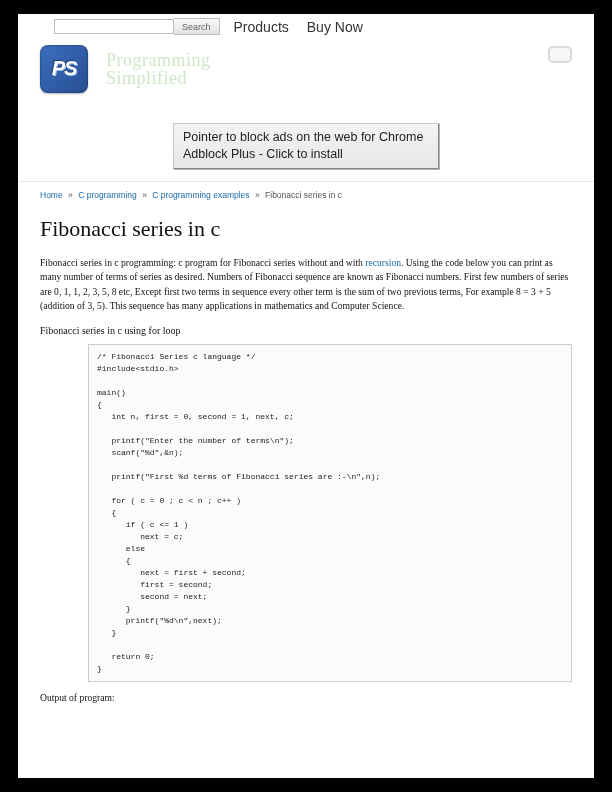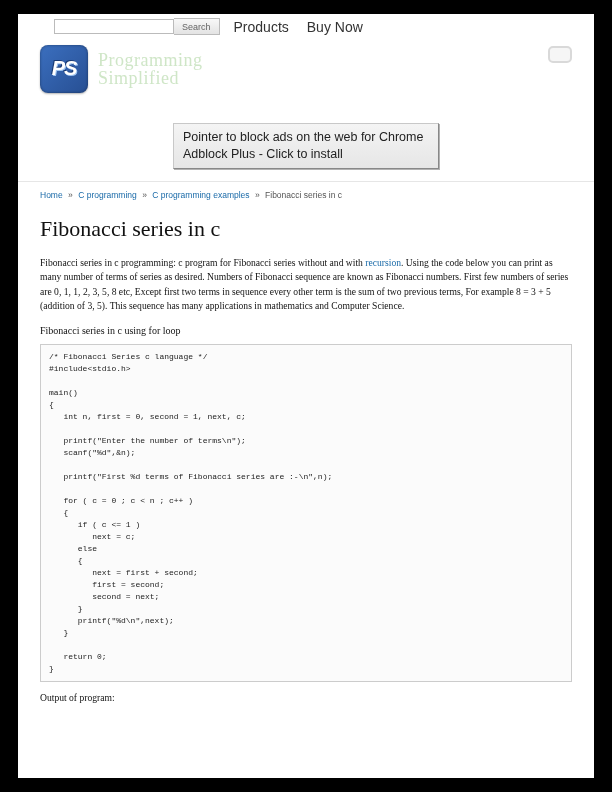--- a/index.html
+++ b/index.html
@@ -54,21 +54,21 @@
     width: 24px; height: 17px;
     border: 2px solid #d9d9d9;
     border-radius: 5px;
     background: #f6f6f6;
   }
 
   .logo-area {
     display: flex;
     align-items: center;
     padding: 8px 16px 4px 22px;
-    gap: 10px;
+    gap: 18px;
   }
   .logo-tile {
     width: 48px; height: 48px;
     border-radius: 8px;
     background: linear-gradient(135deg, #3b6fbf 0%, #274f93 100%);
     position: relative;
     box-shadow: inset 0 0 3px rgba(0,0,0,0.4), 0 1px 2px rgba(0,0,0,0.3);
   }
   .logo-tile::before {
     content: "PS";
@@ -153,20 +153,21 @@
     border: 1px solid #ccc;
     background: #fbfbfb;
     padding: 6px 8px;
     font-family: "Courier New", Courier, monospace;
     font-size: 8px;
     line-height: 1.5;
     color: #222;
     white-space: pre;
     overflow: hidden;
     margin-bottom: 10px;
+    margin-left: 48px;
   }
 
   p.output-label {
     font-family: Georgia, serif;
     font-size: 9.6px;
     color: #111;
   }
 </style>
 </head>
 <body>

